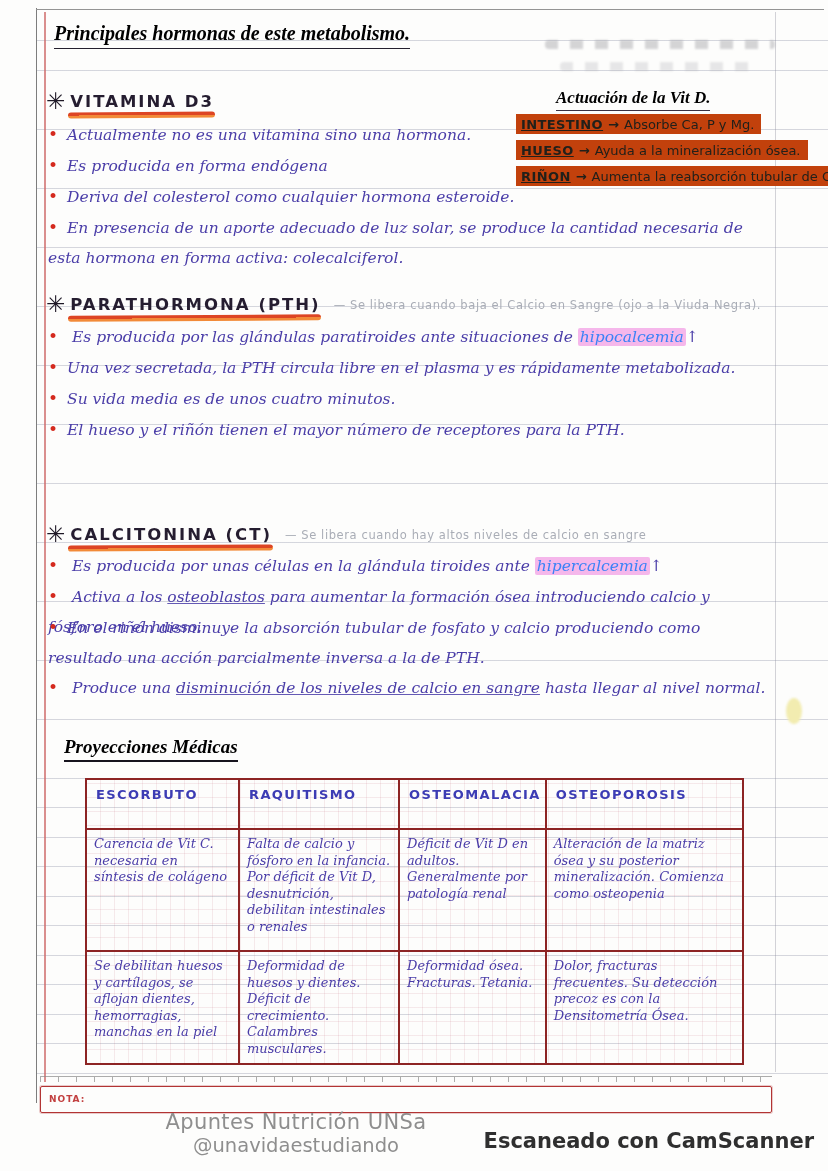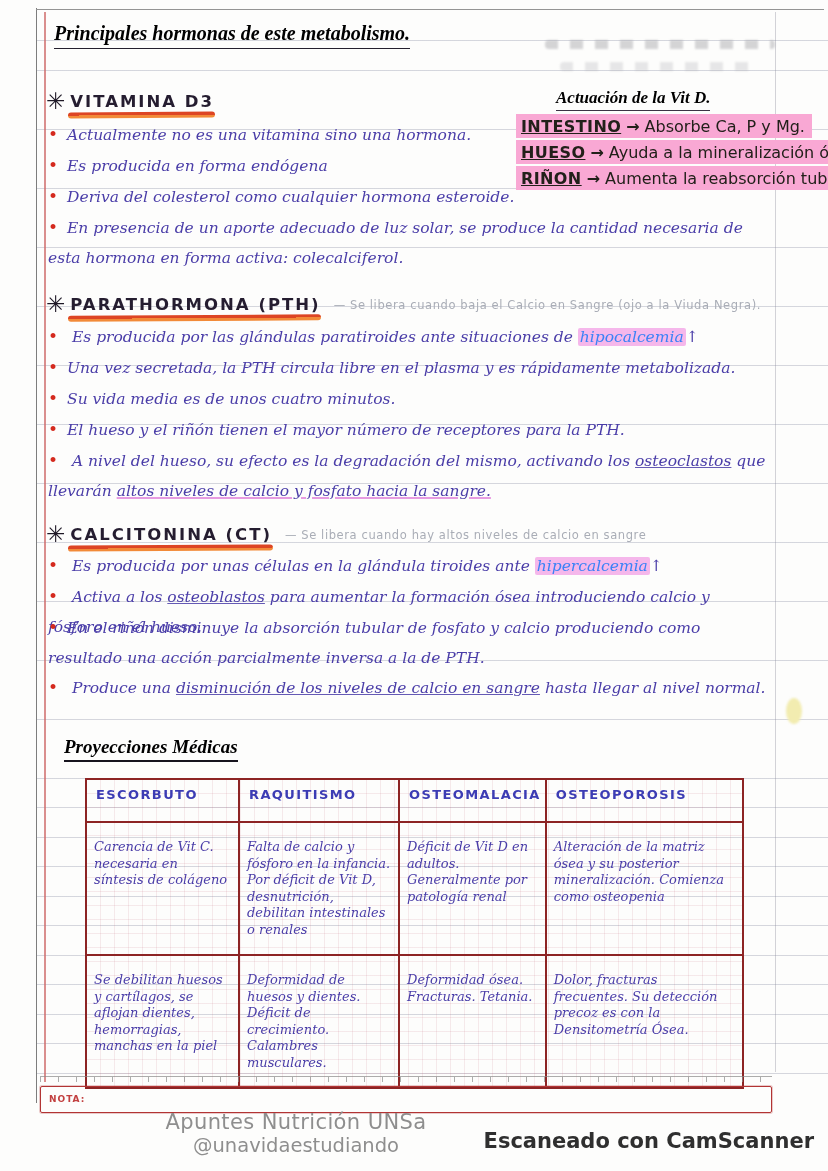--- a/index.html
+++ b/index.html
@@ -27,44 +27,44 @@
   .star { font-size:23px; color:#1e1826; margin-right:5px; position:relative; top:2px; }
   .htext { font-family:"DejaVu Sans",sans-serif; font-size:16.5px; font-weight:bold; letter-spacing:2px;
     color:#251d30; position:relative; padding:0 3px 2px 0; }
   .htext::after { content:""; position:absolute; left:-2px; right:2px; bottom:-5px; height:6px;
     background:linear-gradient(180deg,#dd4524 0 52%, #f28a38 52% 100%); border-radius:3px; transform:rotate(-0.35deg); }
   .pencil { font-family:"DejaVu Sans",sans-serif; font-size:11.5px; color:#a9adb6; margin-left:10px;
     letter-spacing:.6px; font-weight:normal; position:relative; top:-1px; }
 
   .vitd-title { position:absolute; left:556px; top:88px; font-size:17px; font-weight:600;
     border-bottom:1.5px solid #3a3244; padding-bottom:2px; }
-  .yline { position:absolute; left:516px; background:#f9a8d4; padding:2.5px 7px 2.5px 5px;
-    font-size:16px; color:#22201a; white-space:nowrap; }
+  .yline { position:absolute; left:516px; background:#c2410c; padding:2.5px 7px 2.5px 5px;
+    font-size:13px; color:#22201a; white-space:nowrap; }
   .organ { font-weight:bold; text-decoration:underline; letter-spacing:.4px; }
   .arr { margin:0 5px; font-weight:bold; font-style:normal; }
 
   .bullet { position:absolute; left:48px; width:718px; font-size:15.5px; line-height:29.5px; }
   .bullet::before { content:"•"; color:#d42a1e; font-style:normal; font-size:17px; margin-right:9px; }
 
   .pinkhl { background:rgba(240,140,225,.62); color:#3b82f6; padding:0 2px; border-radius:2px; }
   .uparr { font-style:normal; }
   .u-ink { text-decoration:underline; text-decoration-color:rgba(74,61,168,.85); }
   .u-pink { text-decoration:underline; text-decoration-thickness:2px; text-decoration-color:rgba(225,130,218,.8); }
 
   .proy-head { position:absolute; left:64px; top:736px; font-size:19px; font-weight:600;
     border-bottom:2px solid #17141e; padding-bottom:2px; }
 
   .ptable { position:absolute; left:85px; top:778px; border-collapse:collapse; table-layout:fixed;
     background-image:
       repeating-linear-gradient(0deg, rgba(190,90,110,.12) 0 1px, transparent 1px 14px),
       repeating-linear-gradient(90deg, rgba(190,90,110,.12) 0 1px, transparent 1px 14px); }
   .ptable th, .ptable td { border:2px solid #8d2424; vertical-align:top; }
-  .ptable th { height:43px; font-family:"DejaVu Sans",sans-serif; font-size:13px; font-weight:bold;
+  .ptable th { height:50px; font-family:"DejaVu Sans",sans-serif; font-size:13px; font-weight:bold;
     color:#3c3cb4; letter-spacing:1.4px; text-align:left; padding:7px 4px 4px 9px; }
-  .ptable td { font-size:13px; line-height:16.5px; padding:16px 7px; }
+  .ptable td { font-size:13px; line-height:16.5px; padding:6px 7px; }
   .row1 td { height:122px; } .row2 td { height:100px; }
 
   .ticks { position:absolute; left:40px; top:1076px; width:732px; height:6px; border-top:1px solid #8a8a8a;
     background:repeating-linear-gradient(90deg, #8a8a8a 0 1px, transparent 1px 18px); opacity:.7; }
   .nota { position:absolute; left:40px; top:1086px; width:732px; height:27px;
     border:1.5px solid #b23434; border-radius:2px; box-shadow:0 0 0 1px rgba(178,52,52,.25); }
   .nota-label { font-size:9px; font-weight:bold; color:#c24040; letter-spacing:1px; padding:5px 0 0 8px; display:inline-block; }
 
   .wm { position:absolute; left:128px; top:1110px; width:336px; text-align:center; color:#8e8e8e; }
   .wm .l1 { font-size:21px; letter-spacing:.4px; }
@@ -115,23 +115,20 @@
     <span class="star">✳</span>
     <span class="htext">PARATHORMONA (PTH)</span>
     <span class="pencil">— Se libera cuando baja el Calcio en Sangre (ojo a la Viuda Negra).</span>
   </div>
   <div class="bullet hw" style="top:322px;">
     <span>Es producida por las glándulas paratiroides ante situaciones de </span><span class="pinkhl">hipocalcemia</span><span class="uparr">↑</span>
   </div>
   <div class="bullet hw" style="top:353px;"><span>Una vez secretada, la PTH circula libre en el plasma y es rápidamente metabolizada.</span></div>
   <div class="bullet hw" style="top:384px;"><span>Su vida media es de unos cuatro minutos.</span></div>
   <div class="bullet hw" style="top:415px;"><span>El hueso y el riñón tienen el mayor número de receptores para la PTH.</span></div>
-  <div class="bullet hw" style="top:446px;">
-    <span>A nivel del hueso, su efecto es la degradación del mismo, activando los </span><span class="u-ink">osteoclastos</span><span> que llevarán </span><span class="u-pink">altos niveles de calcio y fosfato hacia la sangre.</span>
-  </div>
 
   <div class="sec-head" style="top:519px;">
     <span class="star">✳</span>
     <span class="htext">CALCITONINA (CT)</span>
     <span class="pencil">— Se libera cuando hay altos niveles de calcio en sangre</span>
   </div>
   <div class="bullet hw" style="top:551px;">
     <span>Es producida por unas células en la glándula tiroides ante </span><span class="pinkhl">hipercalcemia</span><span class="uparr">↑</span>
   </div>
   <div class="bullet hw" style="top:582px;">

